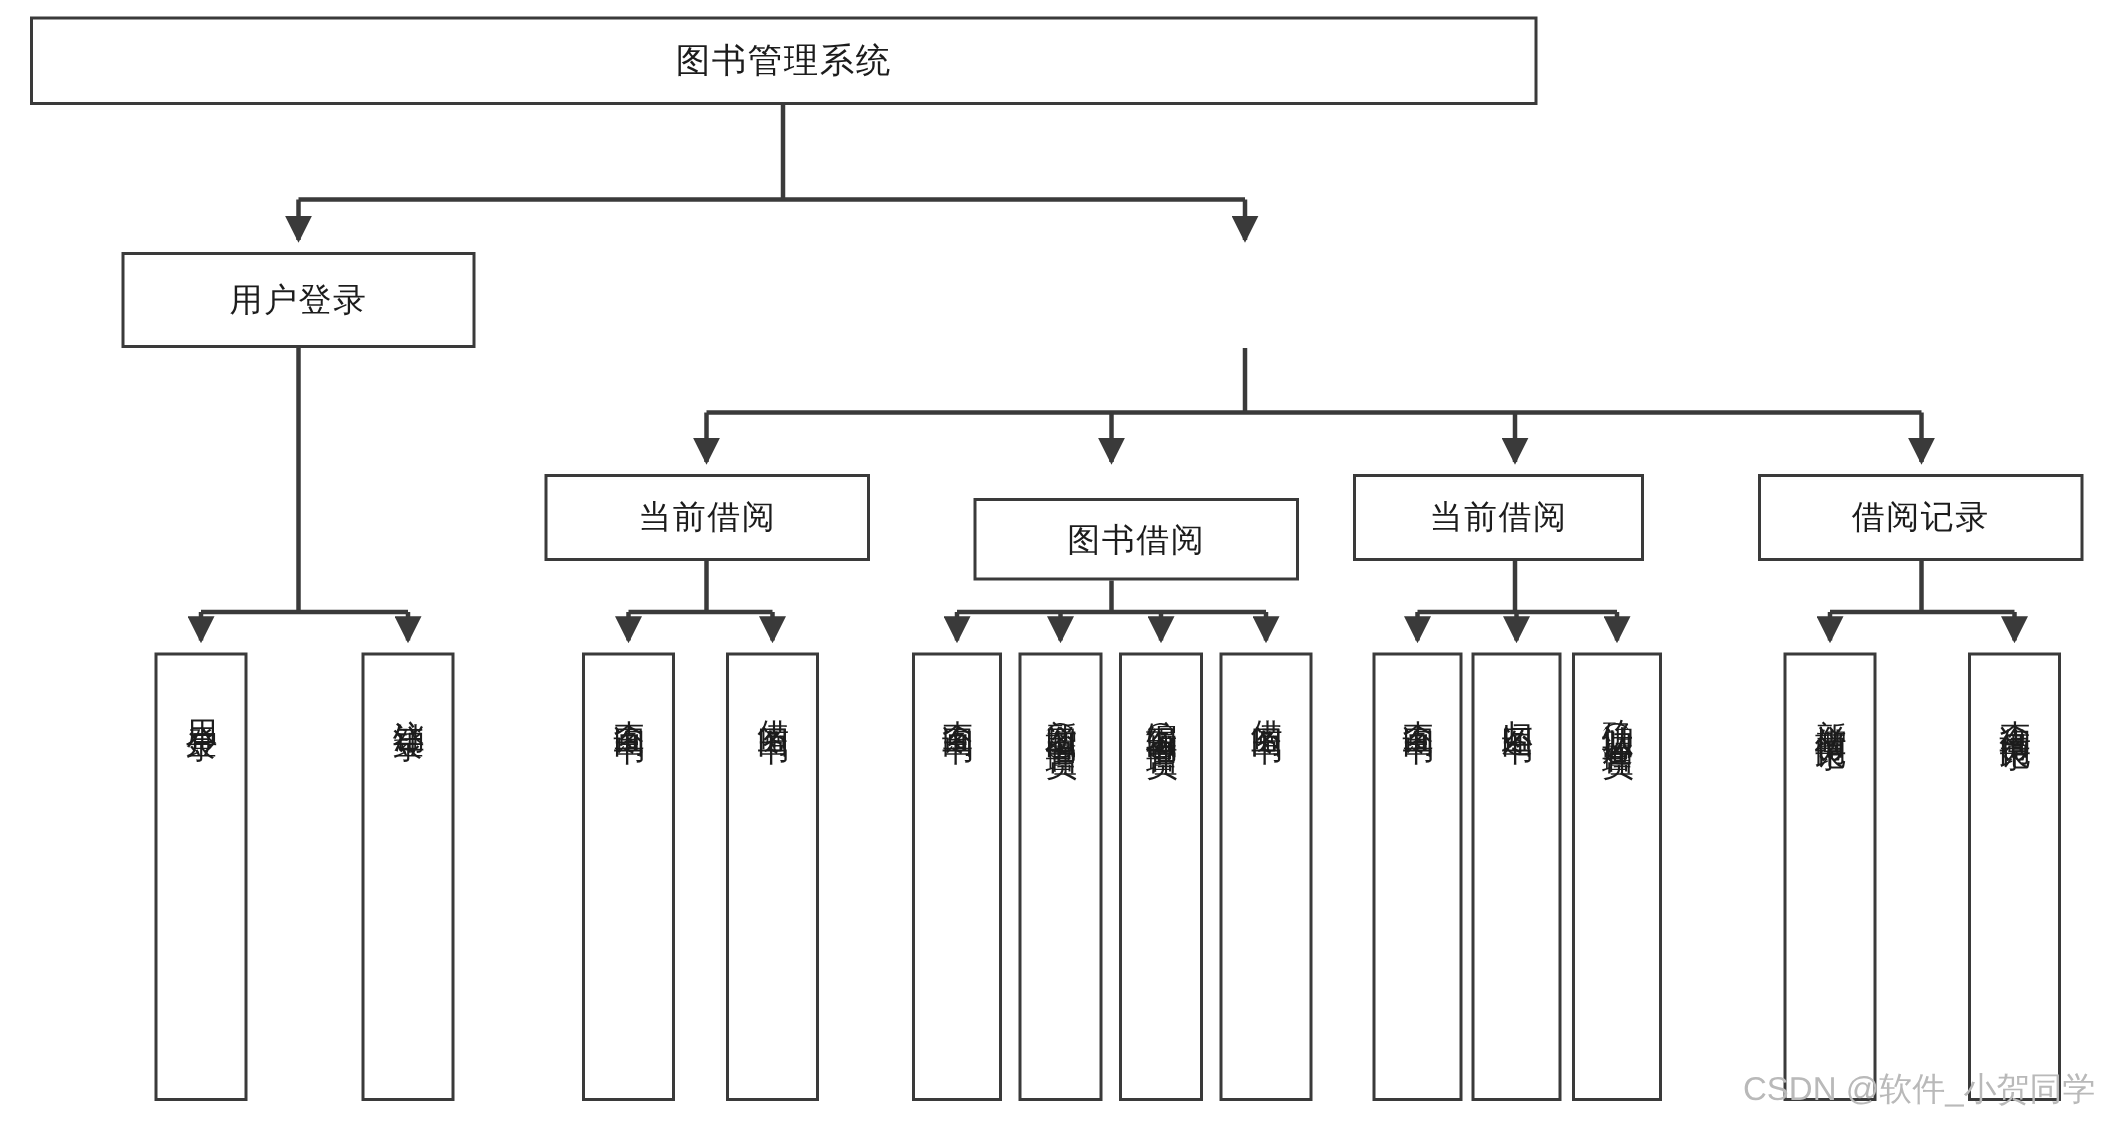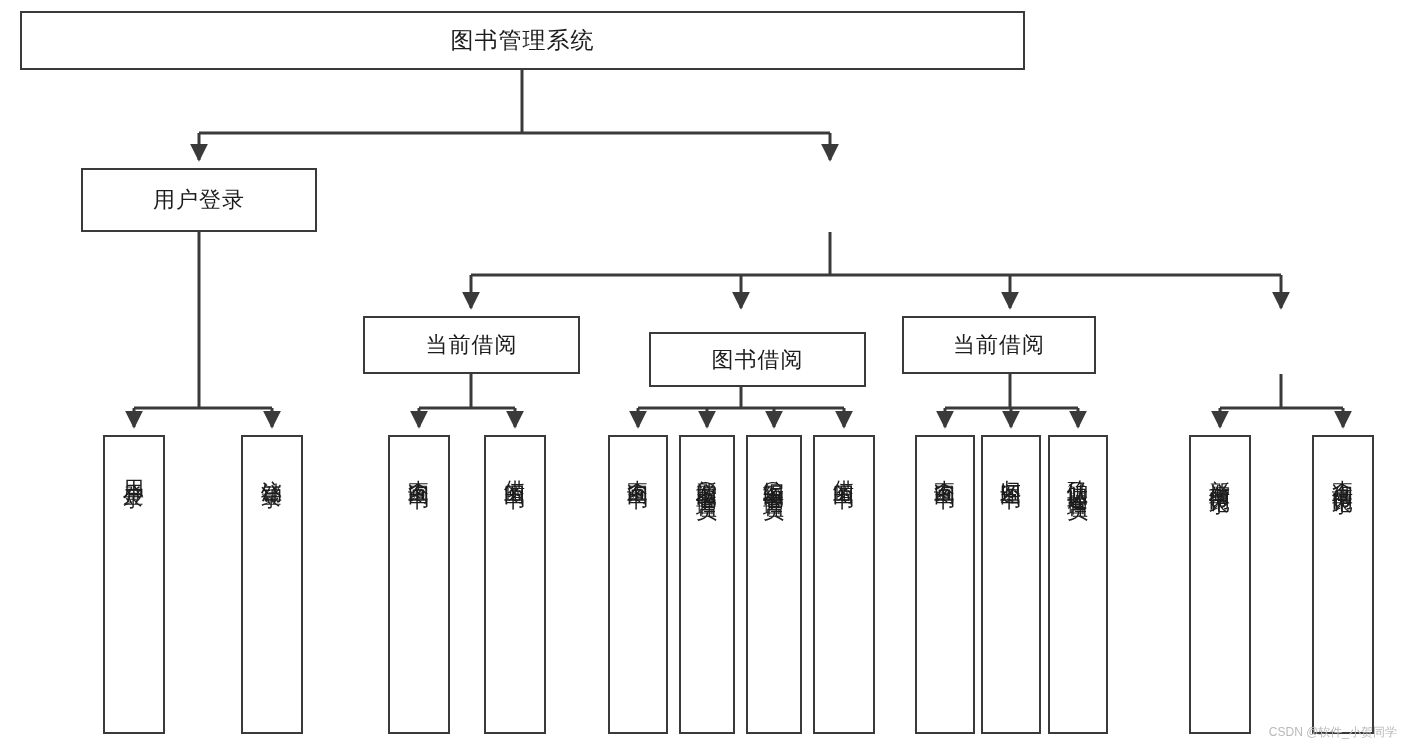--- a/index.html
+++ b/index.html
@@ -54,21 +54,21 @@
     writing-mode: vertical-rl;
     text-orientation: upright;
     font-size: 21px;
     letter-spacing: 3px;
     line-height: 1;
   }
   .watermark {
     position: absolute;
     right: 8px;
     bottom: 6px;
-    font-size: 12px;
+    font-size: 22px;
     color: #b9b9b9;
     white-space: nowrap;
     z-index: 3;
     font-family: "Liberation Sans", "DejaVu Sans", sans-serif;
   }
 </style>
 </head>
 <body>
 
 <div id="canvas">
@@ -133,20 +133,23 @@
 
   <div class="node h" style="left:363px; top:316px; width:217px; height:58px;">
     <span class="lbl">当前借阅</span>
   </div>
   <div class="node h" style="left:633px; top:332px; width:217px; height:55px;margin-left:16px;">
     <span class="lbl">图书借阅</span>
   </div>
   <div class="node h" style="left:902px; top:316px; width:194px; height:58px;">
     <span class="lbl">当前借阅</span>
   </div>
+  <div class="node h" style="left:1172px; top:316px; width:217px; height:58px;">
+    <span class="lbl">借阅记录</span>
+  </div>
 
   <div class="node v" style="left:103px; top:435px; width:62px; height:299px;">
     <span class="lbl">用户登录</span>
   </div>
   <div class="node v" style="left:241px; top:435px; width:62px; height:299px;">
     <span class="lbl">注销登录</span>
   </div>
   <div class="node v" style="left:388px; top:435px; width:62px; height:299px;">
     <span class="lbl">查询图书</span>
   </div>

